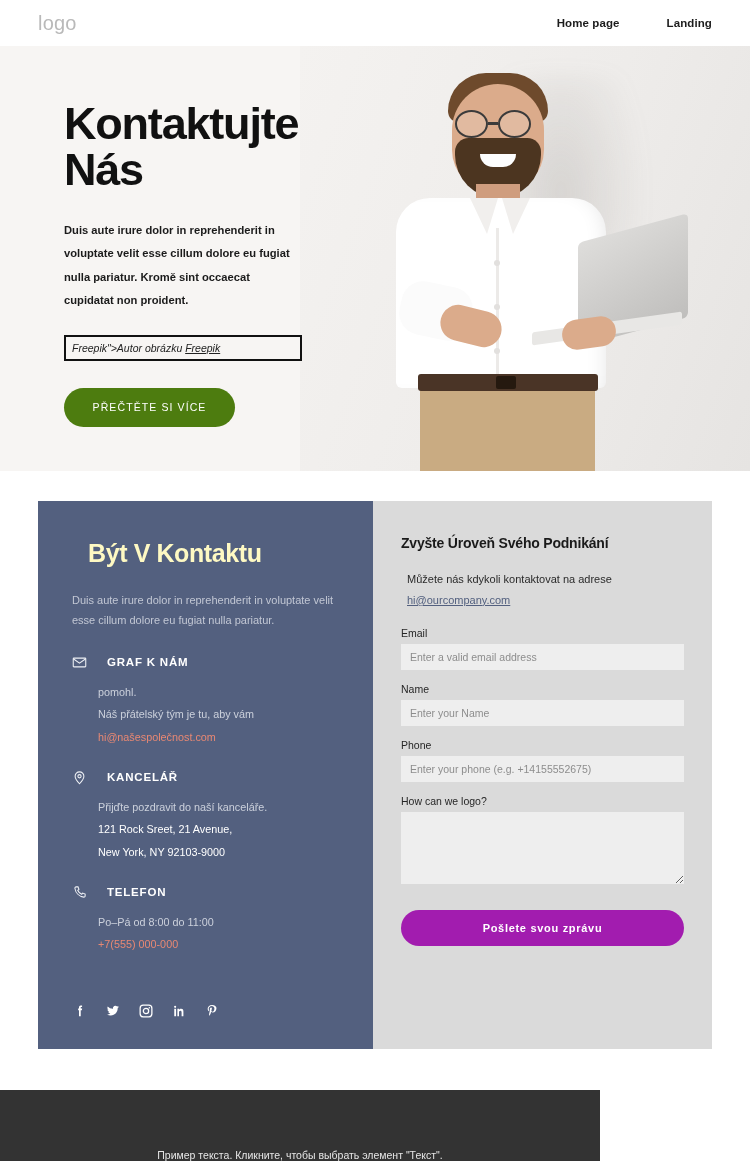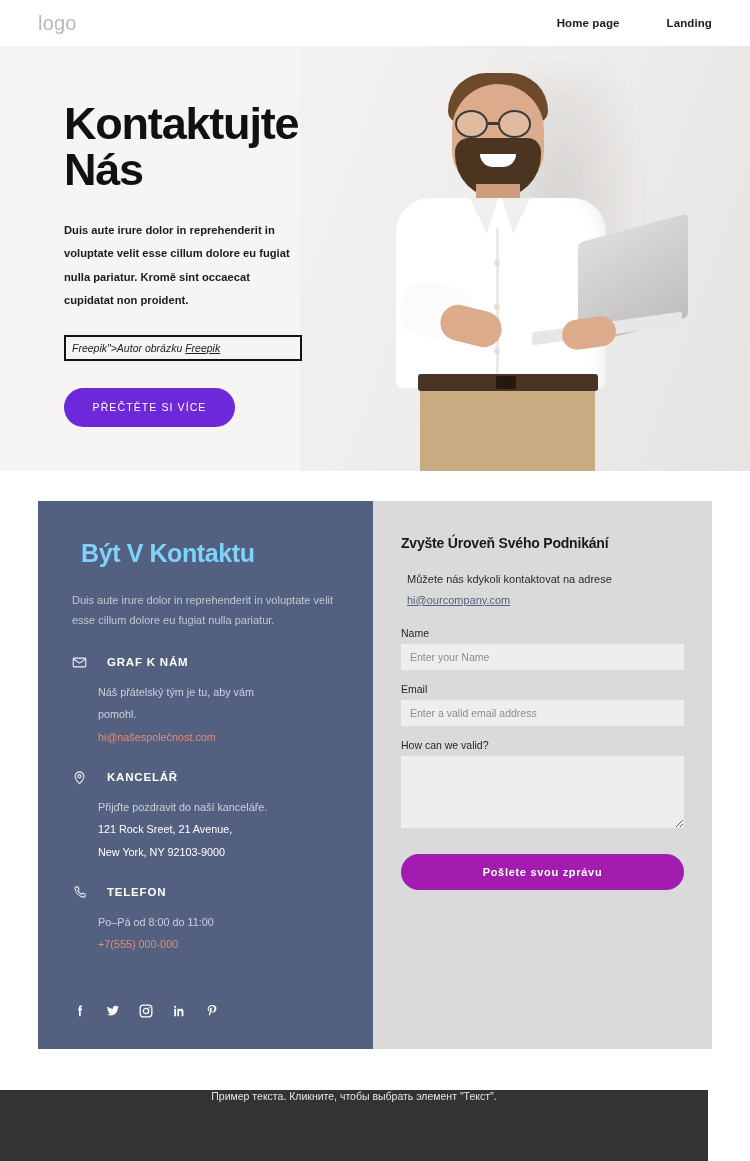--- a/index.html
+++ b/index.html
@@ -83,21 +83,21 @@
     font-size: 10.5px;
     color: #222;
     margin-bottom: 27px;
     white-space: nowrap;
   }
   .credit-box u { text-decoration: underline; }
   .btn-dark {
     display: inline-flex;
     align-items: center;
     justify-content: center;
-    background: #6d28d9;
+    background: #4d7c0f;
     color: #ffffff;
     border: none;
     border-radius: 24px;
     height: 39px;
     width: 171px;
     font-size: 10.5px;
     letter-spacing: 1.1px;
     font-family: "Liberation Sans", sans-serif;
     cursor: pointer;
   }
@@ -209,22 +209,22 @@
   .panel-left {
     width: 335px;
     background: #53607f;
     padding: 38px 34px 0 34px;
     display: flex;
     flex-direction: column;
   }
   .panel-title {
     font-size: 25px;
     font-weight: bold;
-    color: #7dd3fc;
-    margin: 0 0 22px 9px;
+    color: #fef9c3;
+    margin: 0 0 22px 16px;
     letter-spacing: -0.4px;
   }
   .panel-sub {
     font-size: 11px;
     color: #c2c7d4;
     line-height: 1.85;
     margin: 0 0 24px 0;
   }
   .cblock { margin-bottom: 21px; }
   .cblock-head {
@@ -287,23 +287,23 @@
     background: #a21caf; color: #ffffff;
     font-size: 11px; font-weight: bold; letter-spacing: .7px;
     cursor: pointer; margin-top: 9px;
     font-family: "Liberation Sans", sans-serif;
   }
 
   
   .footer {
     position: absolute;
     left: 0; bottom: 0;
-    width: 708px; height: 71px;
+    width: 600px; height: 71px;
     background: #333333;
-    display: flex; align-items: flex-start; justify-content: center;
+    display: flex; align-items: flex-end; justify-content: center;
   }
   .footer-text { font-size: 10.5px; color: #e6e6e6; }
 </style>
 </head>
 <body>
 
 <div class="header">
   <div class="logo">logo</div>
   <div class="nav">
     <a class="nav-link" href="#">Home page</a>
@@ -361,22 +361,22 @@
         <div class="cblock-head">
           <span>
             <svg class="cicon" viewBox="0 0 24 24" fill="none" stroke="currentColor" stroke-width="1.7">
               <rect x="2" y="5" width="20" height="14" rx="1"></rect>
                 <path d="M2 6l10 7 10-7"></path>
             </svg>
           </span>
           <span class="cblock-title">GRAF K NÁM</span>
         </div>
         <div class="cblock-body">
+          <p class="cline">pomohl.</p>
           <p class="cline">Náš přátelský tým je tu, aby vám</p>
-          <p class="cline">pomohl.</p>
           <a class="clink" href="#">hi@našespolečnost.com</a>
         </div>
       </div>
 
       <div class="cblock">
         <div class="cblock-head">
           <span>
             <svg class="cicon" viewBox="0 0 24 24" fill="none" stroke="currentColor" stroke-width="1.7">
               <path d="M12 22s7-7.2 7-12a7 7 0 10-14 0c0 4.8 7 12 7 12z"></path>
                 <circle cx="12" cy="10" r="2.6"></circle>
@@ -438,32 +438,36 @@
     </div>
 
     <div class="panel-right">
       <h2 class="form-title">Zvyšte Úroveň Svého Podnikání</h2>
       <p class="form-intro">
         <span>Můžete nás kdykoli kontaktovat na adrese</span>
         <a href="#">hi@ourcompany.com</a>
       </p>
 
       <div class="field">
+        <label class="flabel">Email</label>
+        <input class="finput" type="text" placeholder="Enter a valid email address" style="">
+      </div>
+
+      <div class="field">
         <label class="flabel">Name</label>
         <input class="finput" type="text" placeholder="Enter your Name" style="">
       </div>
 
       <div class="field">
-        <label class="flabel">Email</label>
-        <input class="finput" type="text" placeholder="Enter a valid email address" style="">
-      </div>
-
+        <label class="flabel">Phone</label>
+        <input class="finput" type="text" placeholder="Enter your phone (e.g. +14155552675)" style="">
+      </div>
 
       <div class="field">
-        <label class="flabel">How can we valid?</label>
+        <label class="flabel">How can we logo?</label>
         <textarea class="ftextarea" placeholder="" style=""></textarea>
       </div>
 
       <button class="btn-submit">Pošlete svou zprávu</button>
     </div>
   </div>
 </div>
 
 <div class="footer">
   <div class="footer-text">Пример текста. Кликните, чтобы выбрать элемент "Текст".</div>

